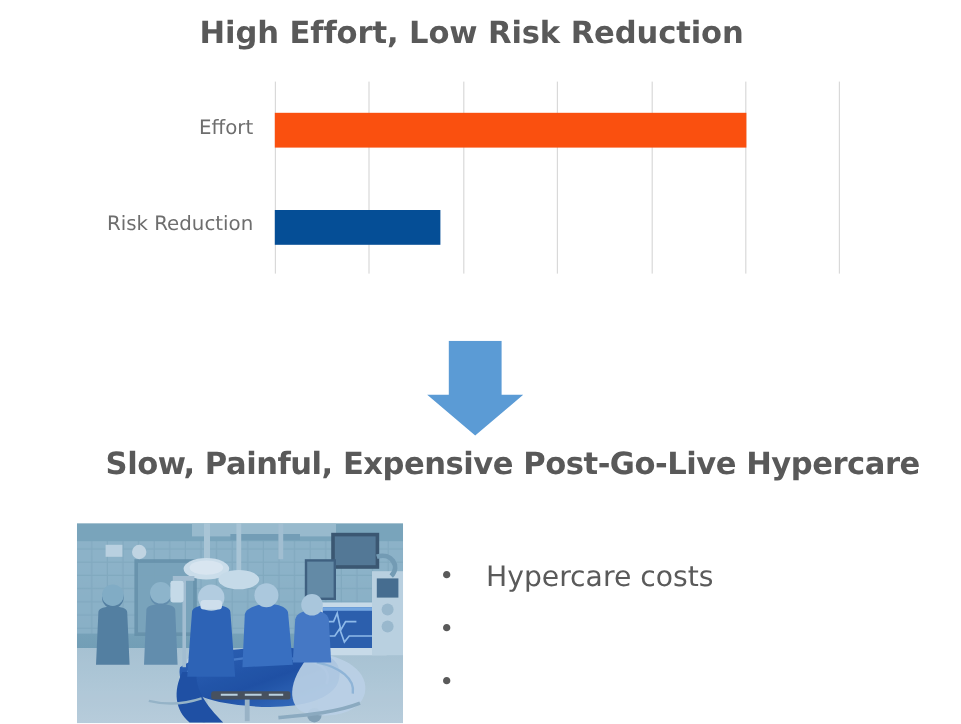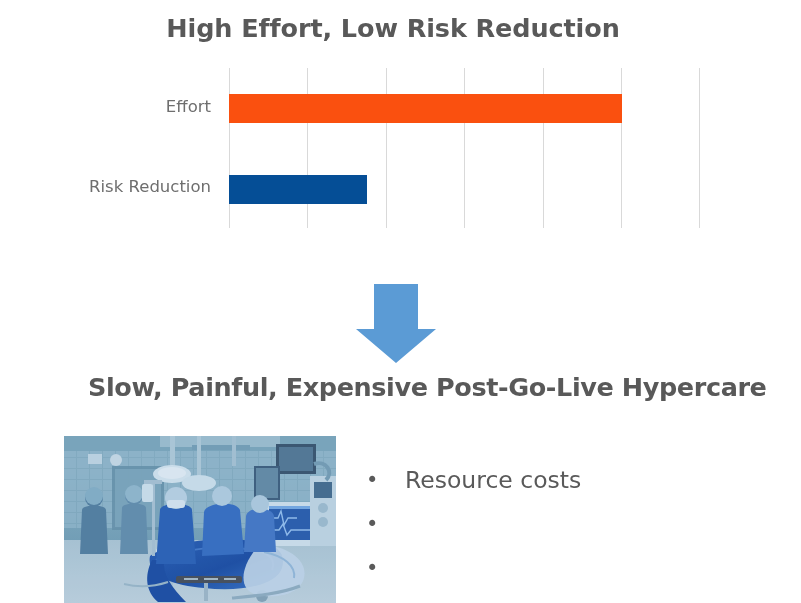--- a/index.html
+++ b/index.html
@@ -314,21 +314,21 @@
     <path d="M236 150 C216 158 190 160 168 162" stroke="#9ab4c3" stroke-width="3" fill="none"></path>
     <path d="M60 148 C76 152 92 150 104 146" stroke="#a6bfcb" stroke-width="2" fill="none"></path>
 
     <rect x="0" y="0" width="272" height="167" fill="#1f5fae" opacity="0.12"></rect>
   </svg>
 </div>
 
 <div id="cost-bullets">
   <div class="bullet-row">
     <span class="bullet-dot">•</span>
-    <span class="bullet-text">Resource costs</span>
+    <span class="bullet-text">Hypercare costs</span>
   </div>
   <div class="bullet-row">
     <span class="bullet-dot">•</span>
   </div>
   <div class="bullet-row">
     <span class="bullet-dot">•</span>
   </div>
 </div>
 
 </body></html>

